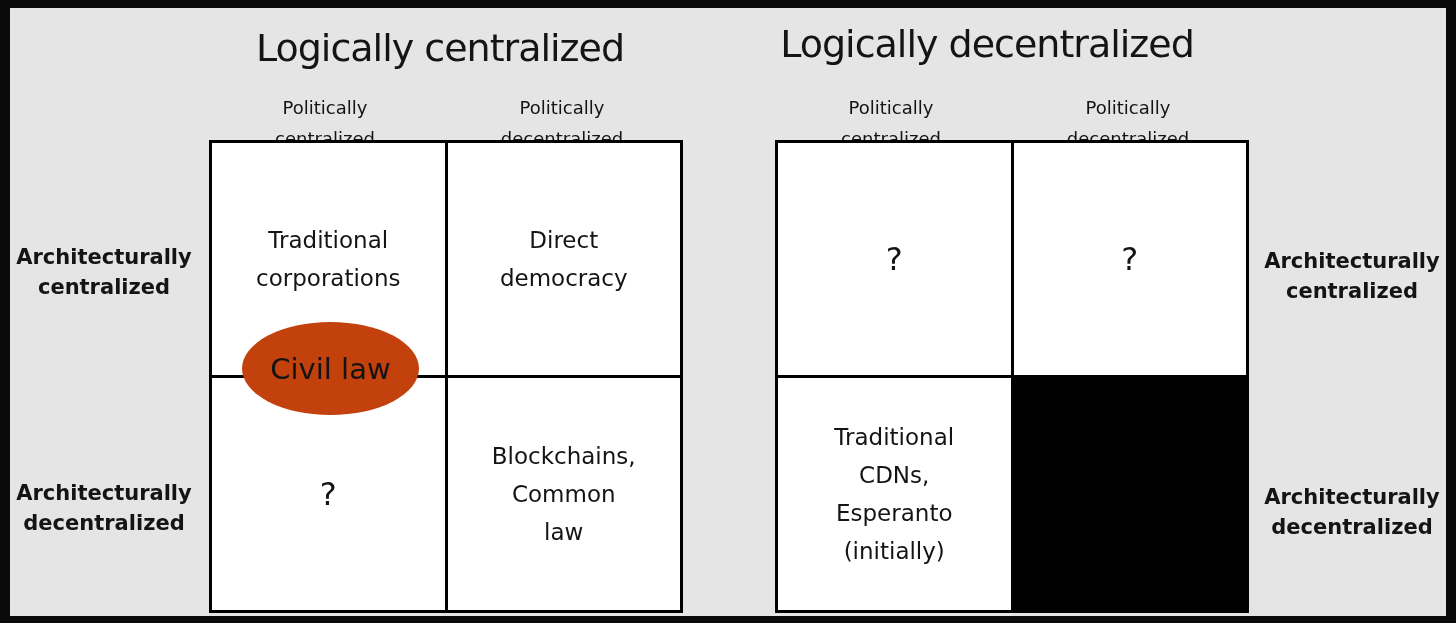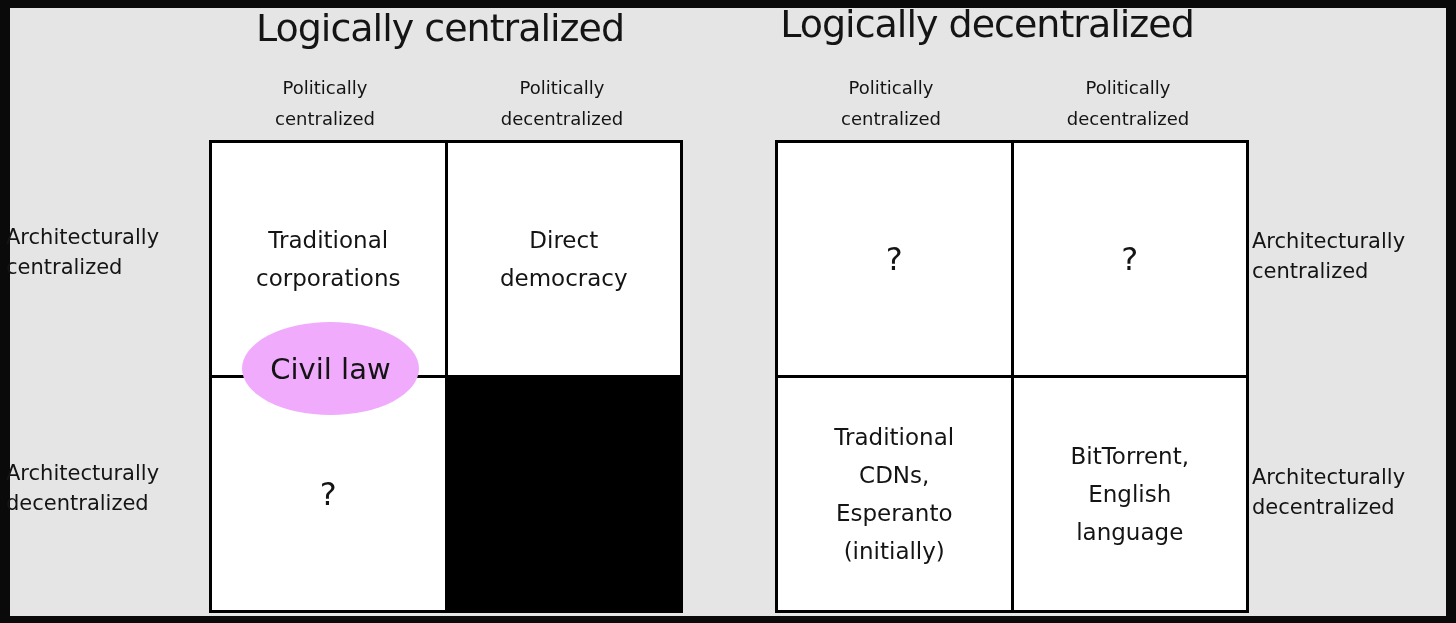--- a/index.html
+++ b/index.html
@@ -16,39 +16,40 @@
     color: #141414;
   }
   .canvas {
     position: absolute;
     left: 10px;
     top: 8px;
     width: 1436px;
     height: 608px;
     background: #e5e5e5;
   }
-  .abs { position: absolute; }
+  .abs { position: absolute; margin-top: 20px; }
   .panel-title {
     font-size: 38px;
     line-height: 44px;
     text-align: center;
     letter-spacing: -1px;
     white-space: pre-line;
   }
   .col-header {
     font-size: 18px;
     line-height: 31px;
     text-align: center;
     white-space: pre-line;
   }
   .row-label {
     font-size: 21px;
     line-height: 30px;
-    text-align: left;
+    text-align: center;
     white-space: pre-line;
+    font-weight: bold;
   }
   .matrix {
     position: absolute;
     width: 474px;
     height: 473px;
     box-sizing: border-box;
     border: 3px solid #000;
     background: #000;
     display: grid;
     grid-template-columns: 1fr 1fr;
@@ -68,21 +69,21 @@
   }
   .cell.q {
     font-size: 32px;
   }
   .overlay-ellipse {
     position: absolute;
     left: 242px;
     top: 322px;
     width: 177px;
     height: 93px;
-    background: #f0abfc;
+    background: #c2410c;
     border-radius: 50%;
     display: flex;
     align-items: center;
     justify-content: center;
     font-size: 29px;
     z-index: 3;
   }
 </style>
 </head>
 <body>
@@ -100,20 +101,23 @@
 centralized</div>
 <div class="abs row-label" style="left:6px; top:458px; width:196px;">Architecturally
 decentralized</div>
 
 <div class="matrix" style="left:209px; top:140px;">
   <div class="cell">Traditional
 corporations</div>
   <div class="cell">Direct
 democracy</div>
   <div class="cell q">?</div>
+  <div class="cell">Blockchains,
+Common
+law</div>
 </div>
 
 <div class="overlay-ellipse">
   <span>Civil law</span>
 </div>
 
 <div class="abs panel-title" style="left:720px; top:2px; width:534px;">Logically decentralized</div>
 
 <div class="abs col-header" style="left:775px; top:72px; width:232px;">Politically
 centralized</div>
@@ -125,16 +129,13 @@
 <div class="abs row-label" style="left:1252px; top:462px; width:200px;">Architecturally
 decentralized</div>
 
 <div class="matrix" style="left:775px; top:140px;">
   <div class="cell q">?</div>
   <div class="cell q">?</div>
   <div class="cell">Traditional
 CDNs,
 Esperanto
 (initially)</div>
-  <div class="cell">BitTorrent,
-English
-language</div>
 </div>
 
 </body></html>

